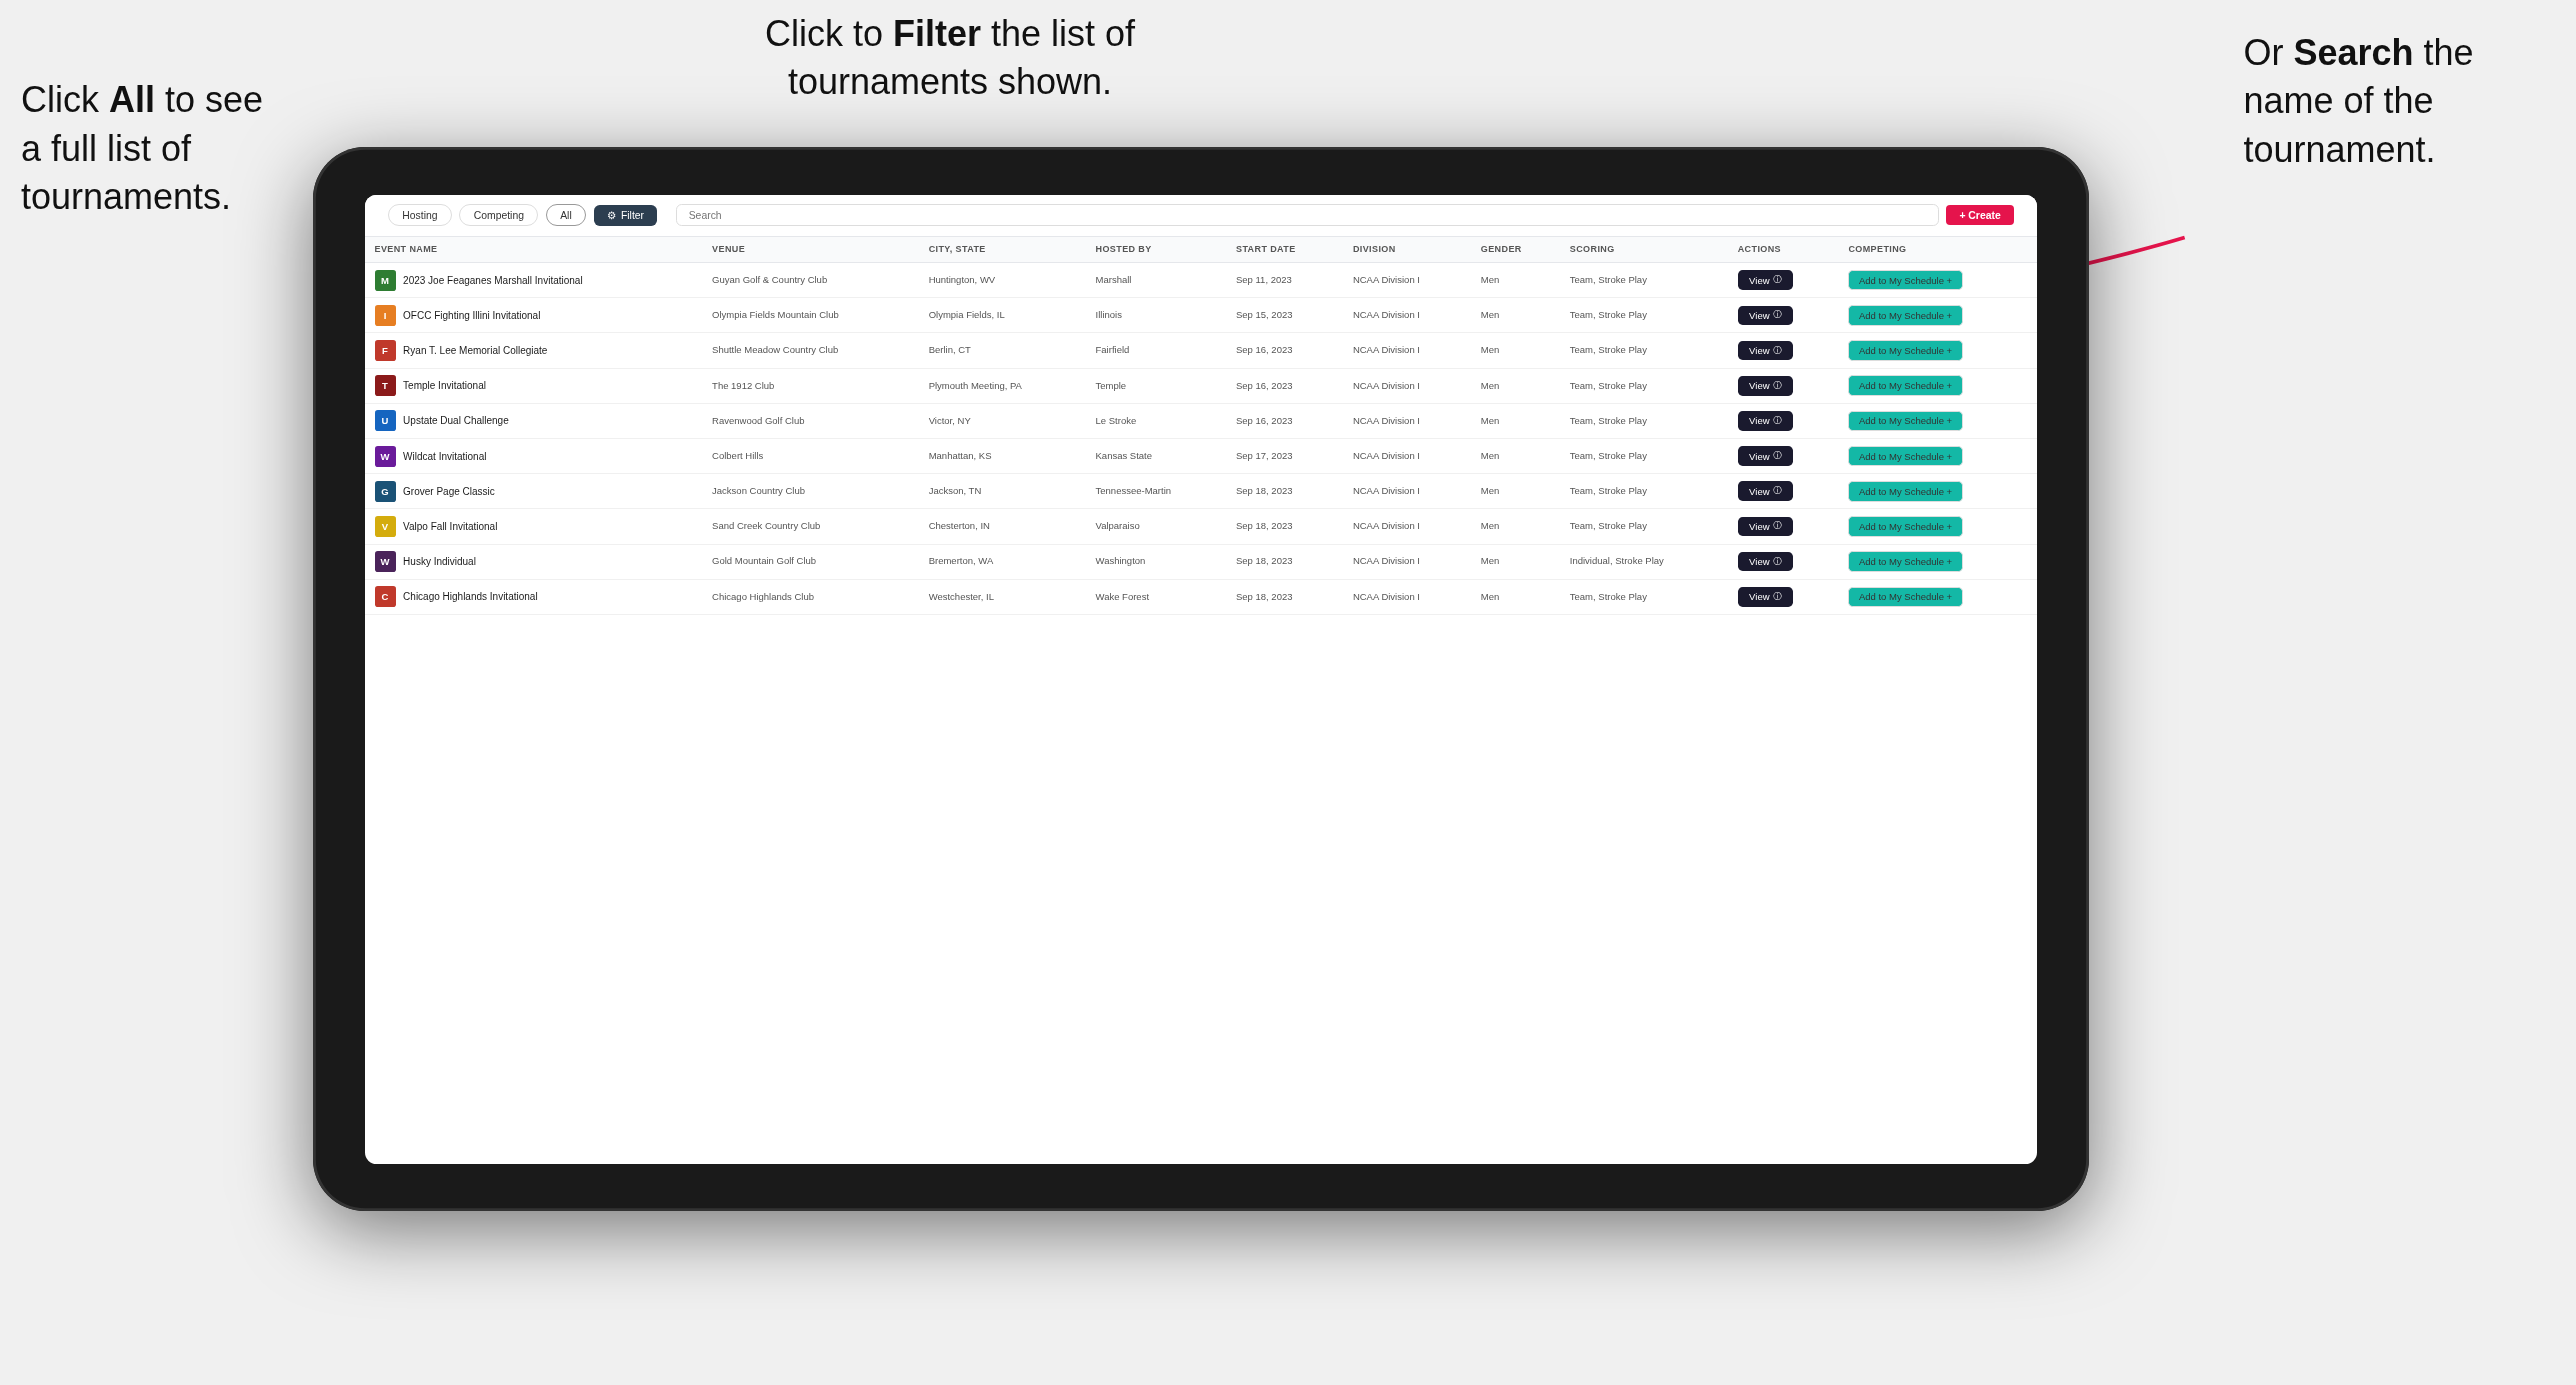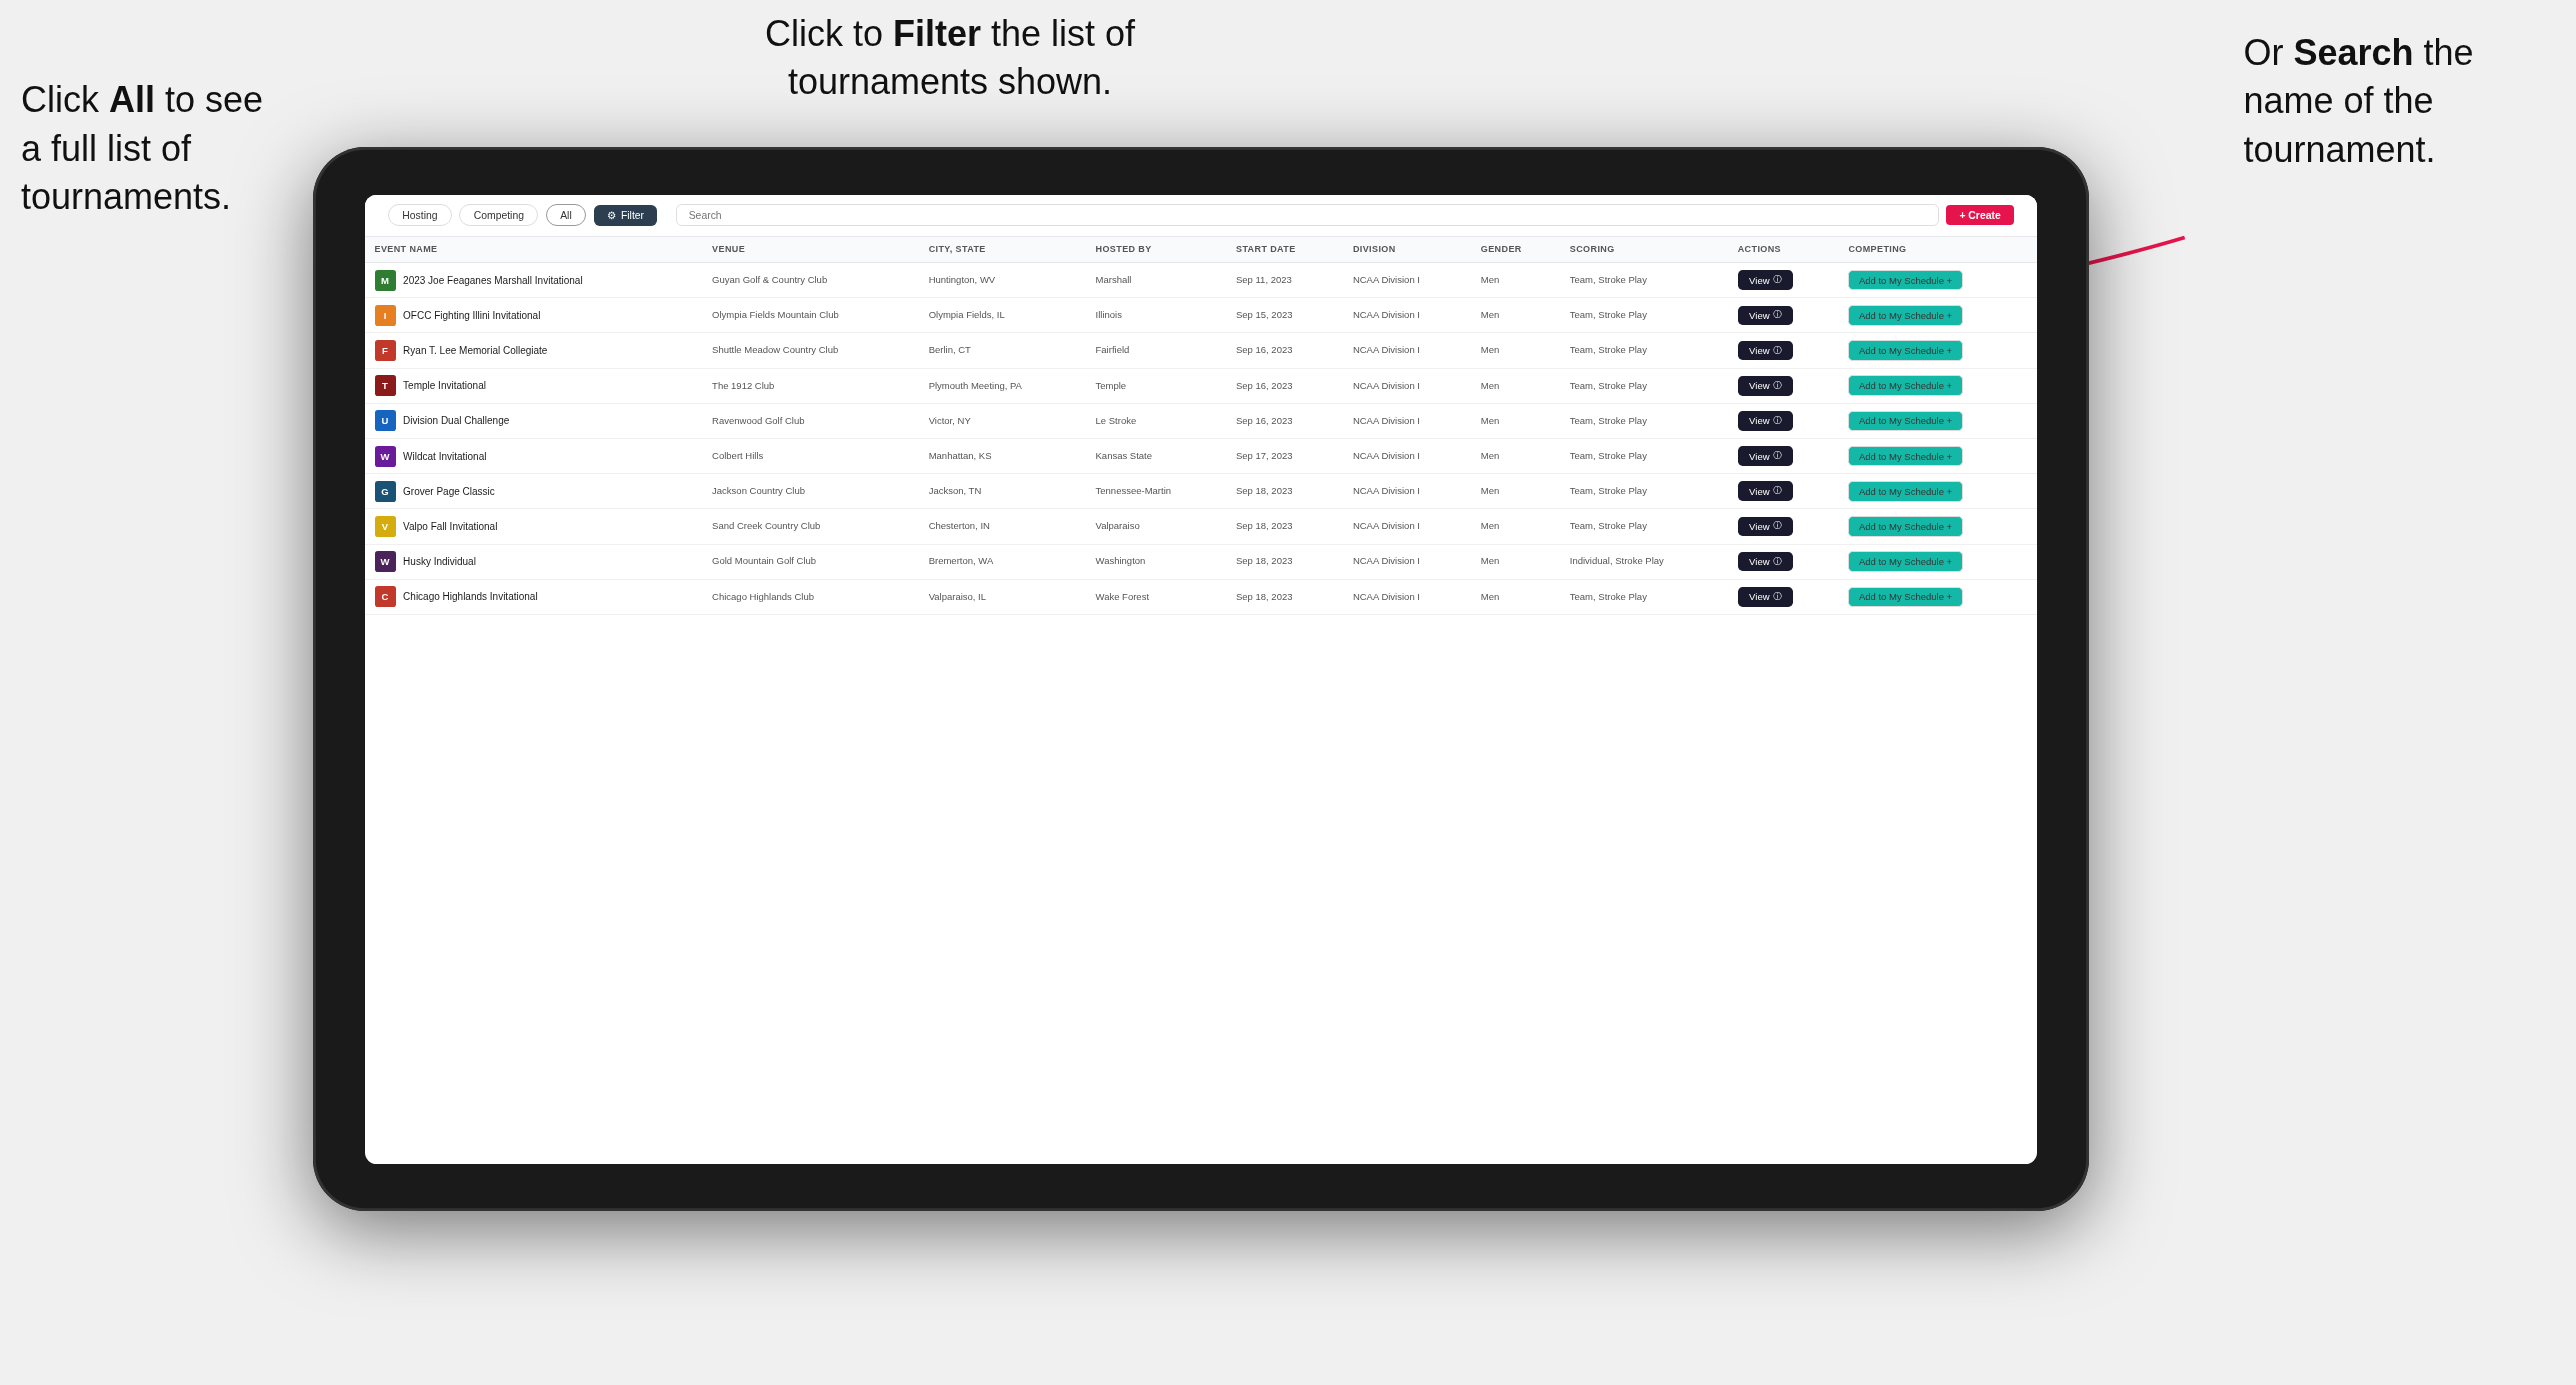--- a/index.html
+++ b/index.html
@@ -429,21 +429,21 @@
     <td>
       <button class="add-schedule-btn">
         Add to My Schedule +
       </button>
     </td>
   </tr>
             <tr>
     <td>
       <div class="event-cell">
         <div class="team-logo" style="background:#1565c0;color:#fff;">U</div>
-        <span class="event-name">Division Dual Challenge</span>
+        <span class="event-name">Upstate Dual Challenge</span>
       </div>
     </td>
     <td class="small-text">Ravenwood Golf Club</td>
     <td class="small-text">Victor, NY</td>
     <td class="small-text">Le Stroke</td>
     <td class="small-text">Sep 16, 2023</td>
     <td class="small-text">NCAA Division I</td>
     <td class="small-text">Men</td>
     <td class="small-text">Team, Stroke Play</td>
     <td>
@@ -558,21 +558,21 @@
     </td>
   </tr>
             <tr>
     <td>
       <div class="event-cell">
         <div class="team-logo" style="background:#c0392b;color:#fff;">C</div>
         <span class="event-name">Chicago Highlands Invitational</span>
       </div>
     </td>
     <td class="small-text">Chicago Highlands Club</td>
-    <td class="small-text">Valparaiso, IL</td>
+    <td class="small-text">Westchester, IL</td>
     <td class="small-text">Wake Forest</td>
     <td class="small-text">Sep 18, 2023</td>
     <td class="small-text">NCAA Division I</td>
     <td class="small-text">Men</td>
     <td class="small-text">Team, Stroke Play</td>
     <td>
       <button class="view-btn">
         View <span style="font-size:8.5px;">ⓘ</span>
       </button>
     </td>

